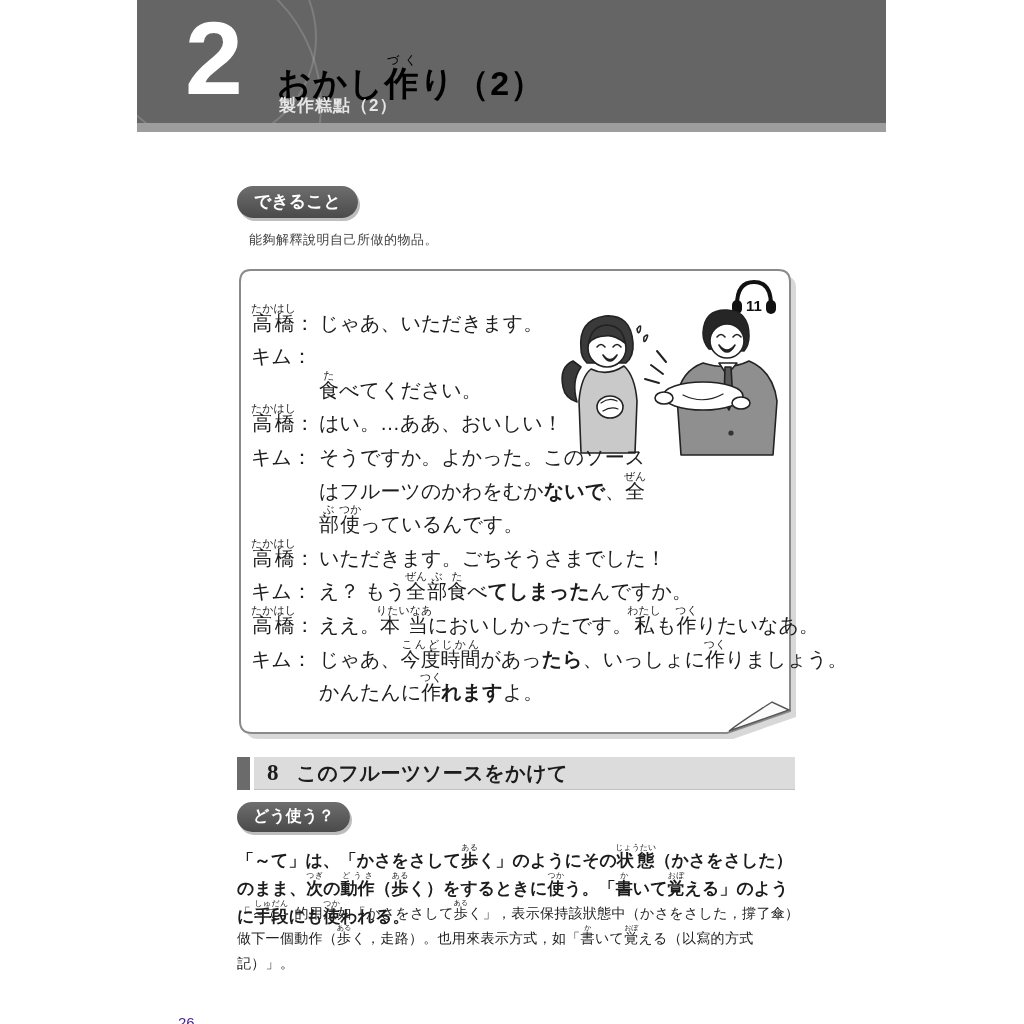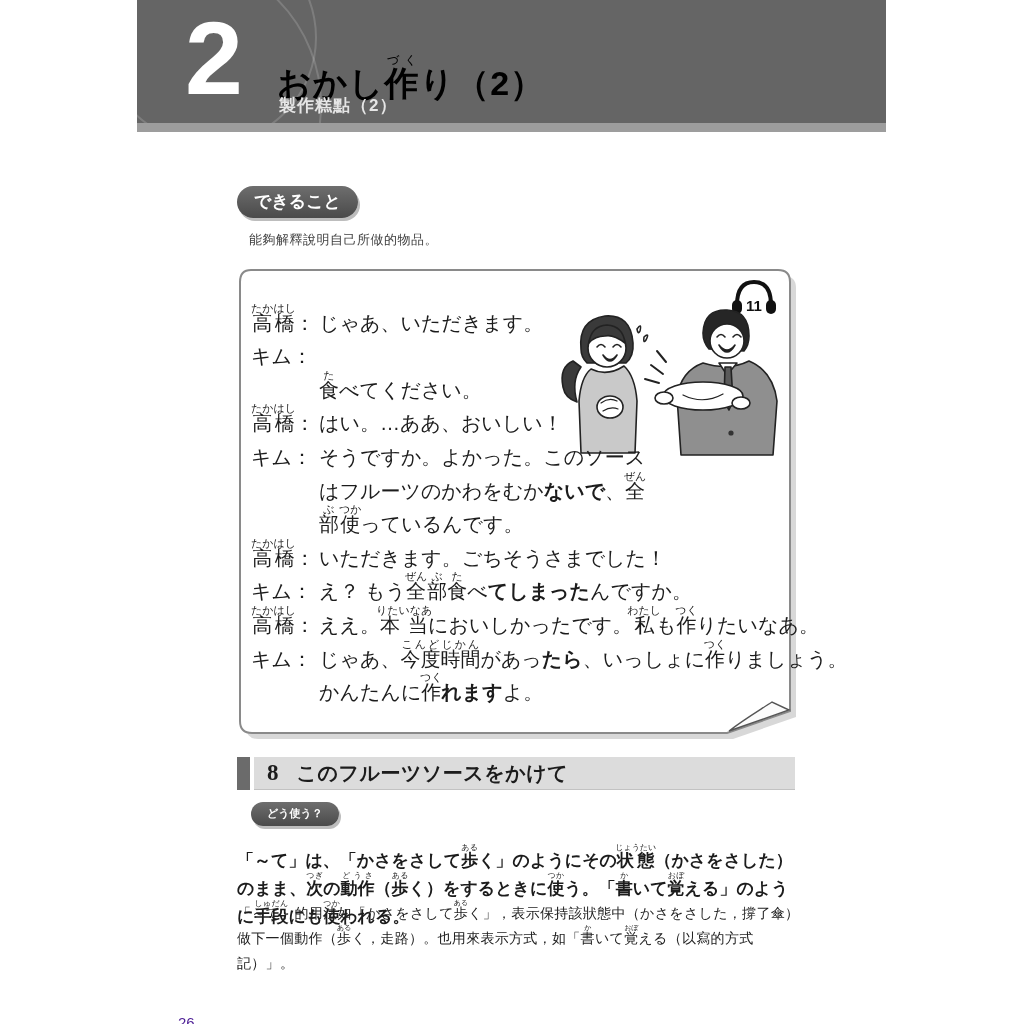--- a/index.html
+++ b/index.html
@@ -18,21 +18,21 @@
   .bc1 { width:215px; height:215px; left:-35px; top:-70px; }
   .bc2 { width:300px; height:300px; left:-115px; top:-45px; }
   .lesson-num { position:absolute; left:48px; top:6px; font-size:104px; line-height:1; font-weight:bold; color:#fff; }
   .lesson-title { position:absolute; left:140px; top:54px; font-size:34px; font-weight:bold; color:#000000; letter-spacing:1px; white-space:nowrap; }
   .lesson-title rt { font-size:12px; }
   .lesson-sub { position:absolute; left:142px; top:94px; font-size:17px; font-weight:bold; color:#e5e5e5; letter-spacing:1px; }
 
   
   .pill { position:absolute; display:inline-block; background:linear-gradient(#6e6e6e,#4a4a4a); color:#fff; font-weight:bold; border-radius:17px; box-shadow:2px 3px 0 #bdbdbd; white-space:nowrap; }
   .cando-badge { left:237px; top:164px; font-size:17px; padding:4px 17px 5px;margin-top:22px; }
-  .usage-badge { left:251px; top:802px; font-size:11px; padding:4px 16px 5px; }
+  .usage-badge { left:237px; top:802px; font-size:16px; padding:4px 16px 5px; }
 
   
   .cando-goal { position:absolute; left:237px; top:204px; font-size:18px; font-weight:bold; white-space:nowrap; }
   .cando-goal rt { font-size:9px; }
   .cando-zh { position:absolute; left:249px; top:231px; font-size:13px; color:#404040; letter-spacing:0.5px; }
 
   
   .dlg-wrap { position:absolute; left:233px; top:263px; width:566px; height:478px; }
   .dlg-frame { position:absolute; left:0; top:0; }
   .audio-icon { position:absolute; right:20px; top:12px; }

